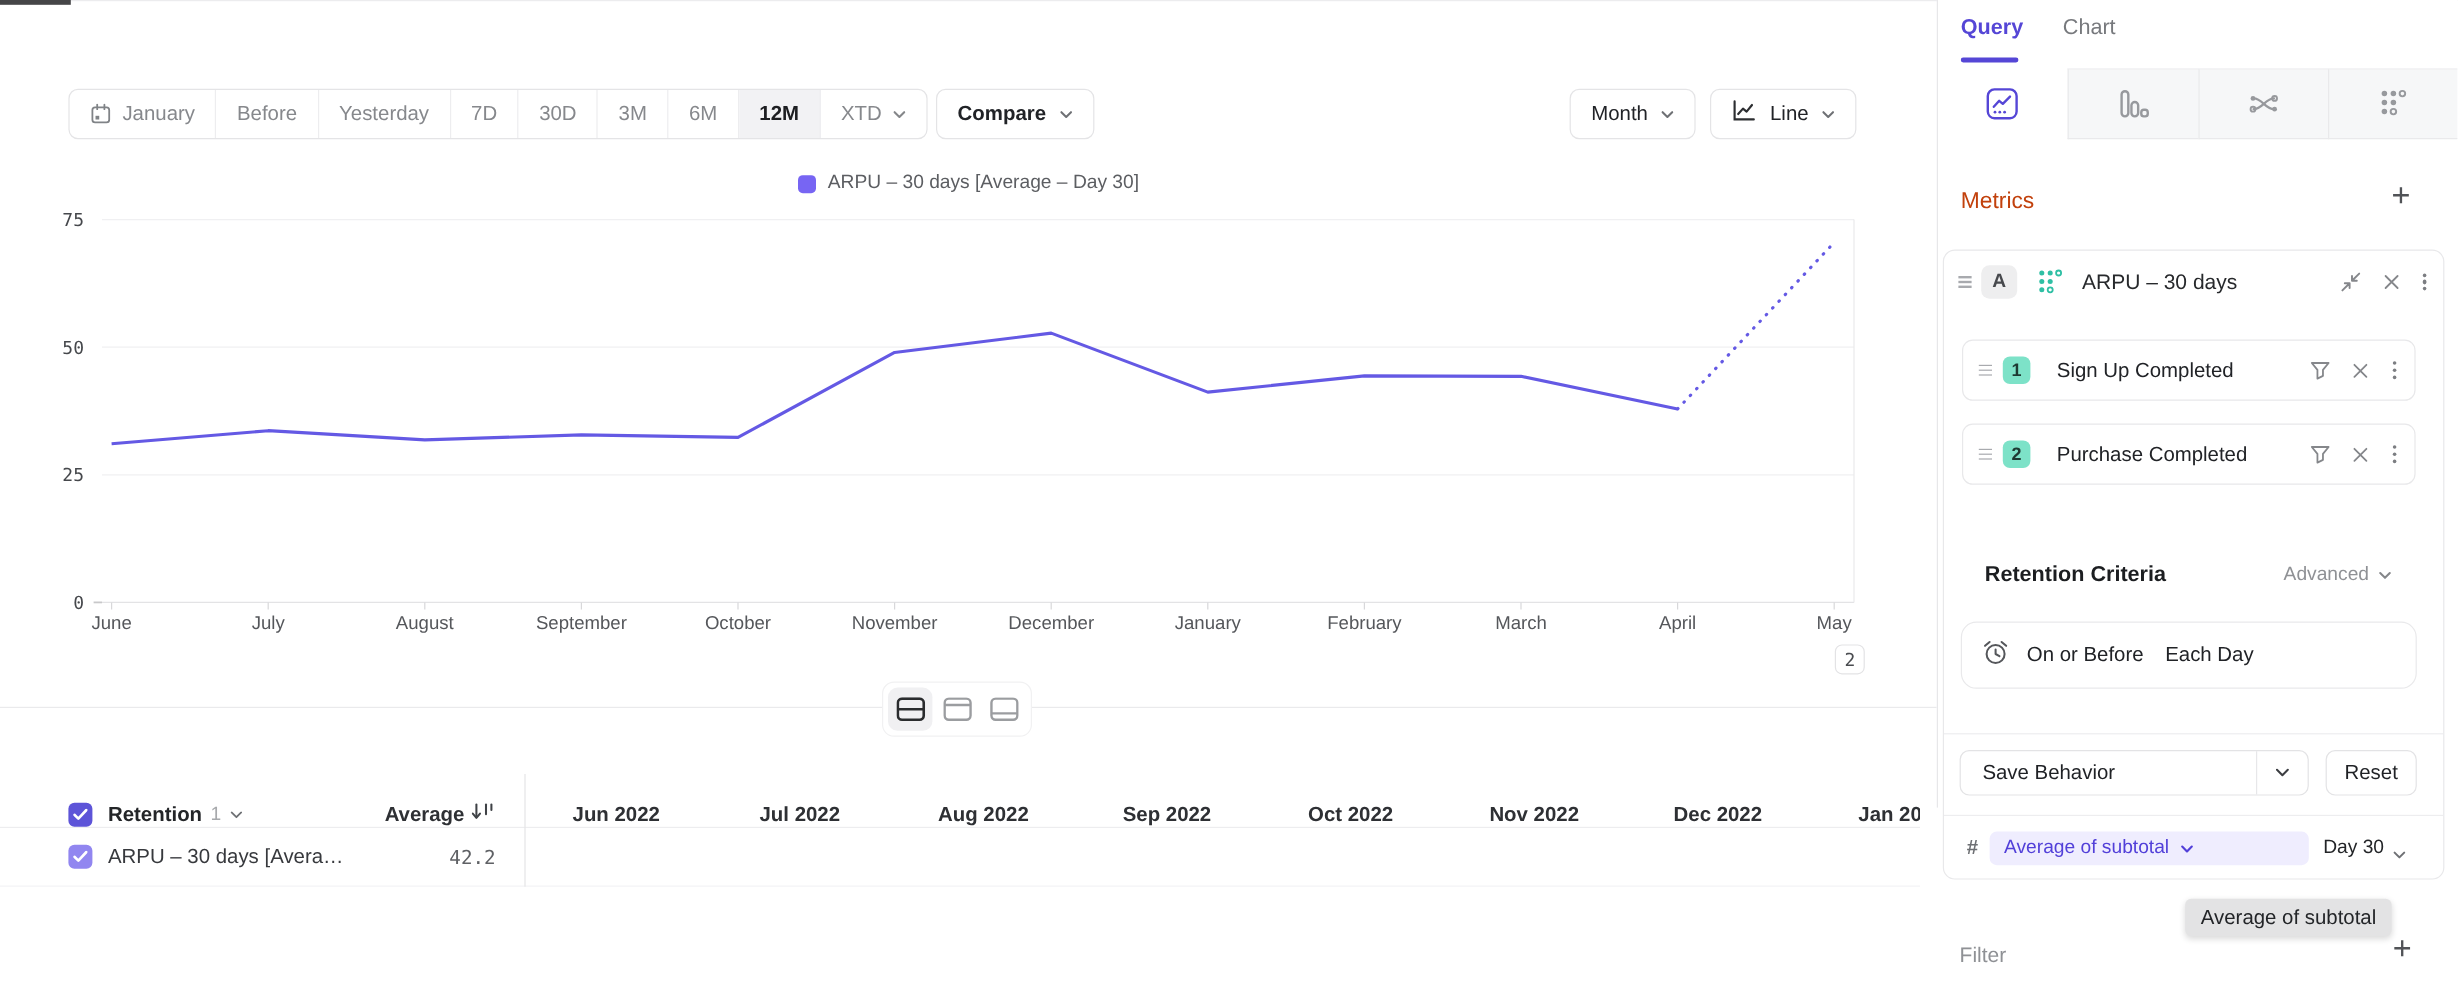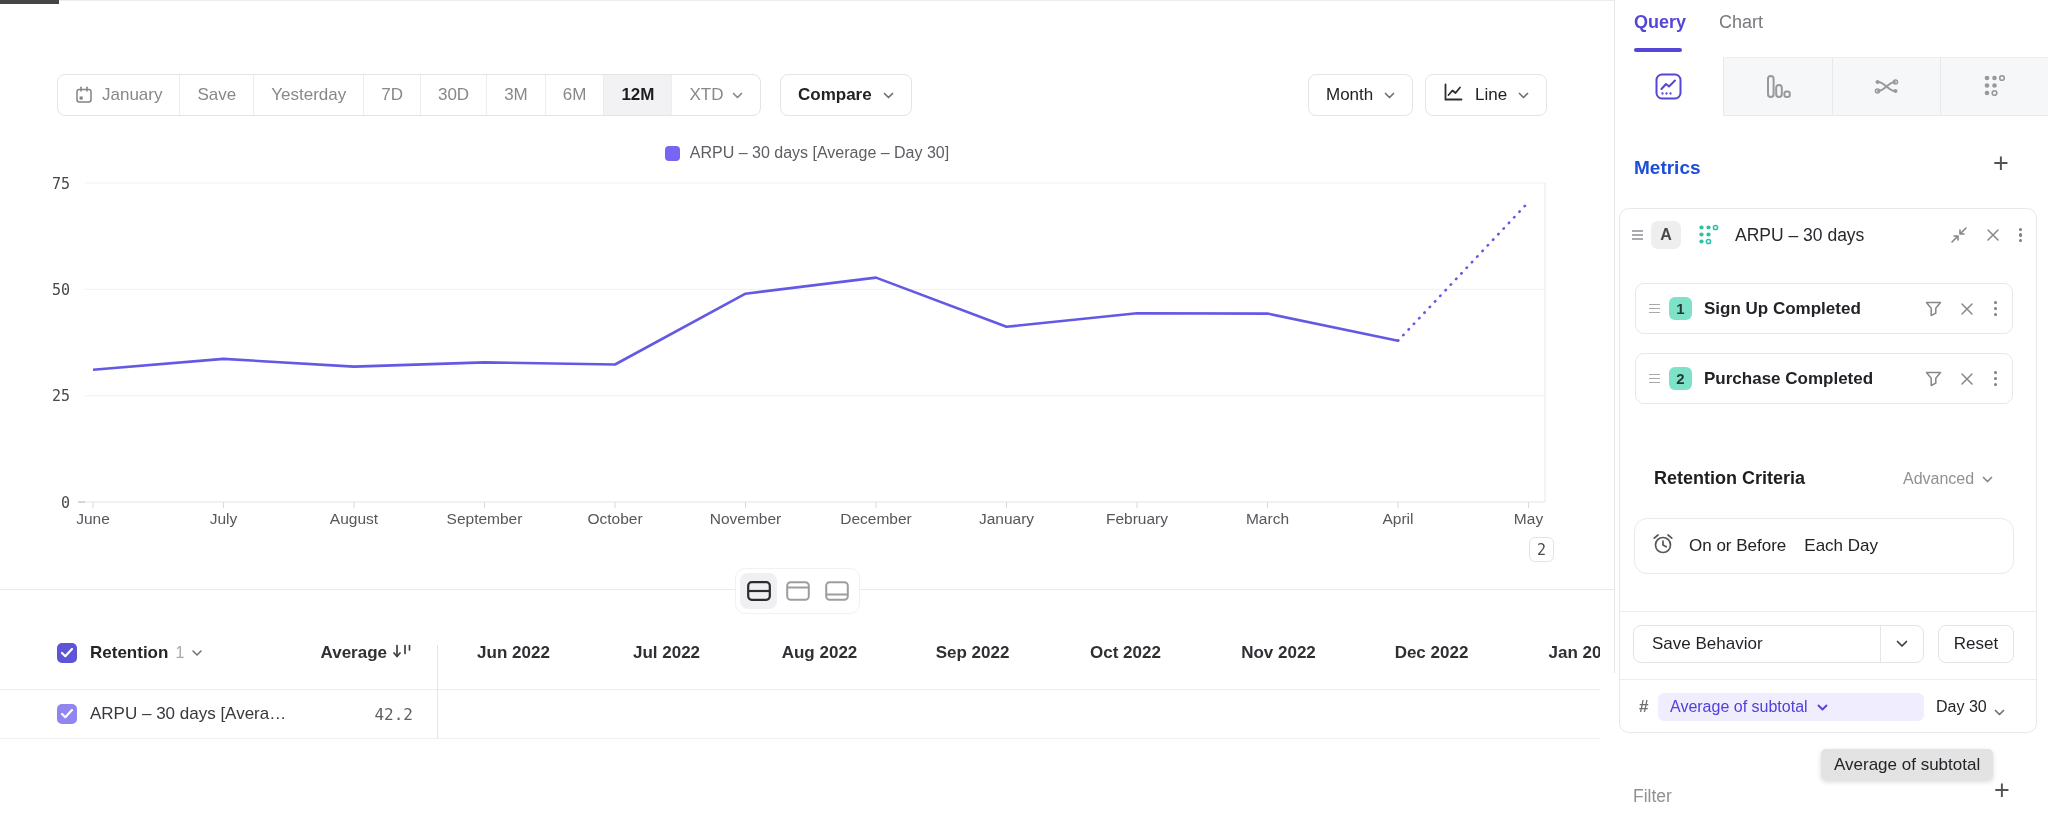--- a/index.html
+++ b/index.html
@@ -44,21 +44,21 @@
   .hr-divider { position:absolute; left:0; top:589px; width:1614px; height:1px; background:#eaeaec; }
   .toggle-group { position:absolute; left:735px; top:568px; display:flex; gap:2px; background:#fff;
                   border:1px solid #f1f1f2; border-radius:10px; padding:4px; z-index:2; }
   .toggle-btn { width:37px; height:36px; display:flex; align-items:center; justify-content:center;
                 border-radius:8px; cursor:pointer; }
   .toggle-btn.active { background:#f0f0f2; }
 
   
   .table { position:absolute; left:0; top:643px; width:1600px; overflow:hidden; }
   .t-sep { position:absolute; left:437px; top:2px; width:1px; height:94px; background:#e4e4e6; }
-  .t-head { height:47px; display:flex; align-items:flex-start; border-bottom:1px solid #ededef; }
+  .t-head { height:47px; display:flex; align-items:flex-end; border-bottom:1px solid #ededef; }
   .t-row { height:49px; display:flex; align-items:center; border-bottom:1px solid #f1f1f3; }
   .t-left { flex:0 0 437px; display:flex; align-items:center; padding-left:57px; padding-right:24px; }
   .t-left .spacer { flex:1; }
   .checkbox { width:20px; height:20px; border-radius:5px; display:flex; align-items:center; justify-content:center; cursor:pointer; }
   .checkbox.hdr { background:#5D54D8; }
   .checkbox.row { background:#9186F0; }
   .grp-label { margin-left:13px; font-size:17px; font-weight:600; color:#232528; }
   .grp-idx { margin-left:7px; font-size:16px; color:#a7a9ac; }
   .grp-chev { margin-left:8px; }
   .avg-hdr { font-size:17px; font-weight:600; color:#2e3034; margin-right:6px; }
@@ -72,21 +72,21 @@
   
   .tab-query { position:absolute; left:19px; top:12px; font-size:18px; font-weight:700; color:#5546D6; cursor:pointer; }
   .tab-chart { position:absolute; left:104px; top:12px; font-size:18px; color:#77797d; cursor:pointer; }
   .tab-underline { position:absolute; left:19px; top:48px; width:48px; height:4px; border-radius:2px; background:#5546D6; }
 
   .icon-tabs { position:absolute; left:0; top:57px; width:434px; height:59px; display:flex; }
   .icon-tab { flex:1; display:flex; align-items:center; justify-content:center; cursor:pointer; background:#fff; }
   .icon-tab.inactive { background:#f6f7f8; border-bottom:1px solid #e9e9eb; border-top:1px solid #eeeef0; }
   .icon-tab + .icon-tab { border-left:1px solid #e9e9eb; }
 
-  .metrics-title { position:absolute; left:19px; top:157px; font-size:19px; font-weight:700; color:#1d4ed8; }
+  .metrics-title { position:absolute; left:19px; top:157px; font-size:19px; font-weight:400; color:#c2410c; }
   .plus-btn { position:absolute; font-size:27px; font-weight:400; color:#515357; line-height:20px; cursor:pointer; }
   .plus-metrics { left:378px; top:153px; }
   .plus-filter { left:379px; top:780px; }
 
   .metric-card { position:absolute; left:4px; top:208px; width:418px; height:525px;
                  border:1px solid #e8e8ea; border-radius:10px; background:#fff; }
   .card-head { position:absolute; left:0; top:0; width:100%; height:52px; display:flex; align-items:center; padding:0 12px; }
   .drag-handle { display:flex; flex-direction:column; gap:2.5px; cursor:grab; }
   .drag-handle i { display:block; width:11px; height:1.5px; background:#a8aaae; }
   .a-badge { margin-left:8px; width:30px; height:28px; border-radius:7px; background:#eeeeef; color:#47494d;
@@ -96,21 +96,21 @@
   .head-icon { display:flex; align-items:center; cursor:pointer; }
   .head-icon + .head-icon { margin-left:17px; }
   .kebab { display:flex; flex-direction:column; gap:2.5px; cursor:pointer; padding:2px; }
   .kebab i { width:3.2px; height:3.2px; border-radius:50%; background:#7c7e82; }
 
   .event-card { position:absolute; left:15px; width:378px; height:51px; border:1px solid #e8e8ea; border-radius:9px;
                 display:flex; align-items:center; padding:0 13px; background:#fff; }
   .event-1 { top:74px; } .event-2 { top:144px; }
   .num-badge { margin-left:9px; width:23px; height:23px; border-radius:6px; background:#7DE2C8; color:#1e3a33;
                font-size:15px; font-weight:600; display:flex; align-items:center; justify-content:center; }
-  .event-label { margin-left:12px; font-size:17px; font-weight:700; color:#212327; }
+  .event-label { margin-left:22px; font-size:17px; font-weight:400; color:#212327; }
   .event-spacer { flex:1; }
   .event-icon { display:flex; align-items:center; cursor:pointer; }
   .event-icon + .event-icon { margin-left:18px; }
 
   .criteria-title { position:absolute; left:39px; top:468px; font-size:18px; font-weight:700; color:#1c1e21; }
   .advanced { position:absolute; left:288px; top:470px; display:flex; align-items:center; gap:8px;
               font-size:16px; color:#8f9195; cursor:pointer; }
   .criteria-card { position:absolute; left:19px; top:518px; width:380px; height:56px; border:1px solid #e9e9eb;
                    border-radius:13px; display:flex; align-items:center; padding:0 16px; cursor:pointer; }
   .criteria-cond { margin-left:14px; font-size:17px; font-weight:500; color:#212327; }
@@ -155,21 +155,21 @@
             <svg width="18" height="18">
               <rect x="2" y="3.5" width="14" height="12.5" rx="2.2" fill="none" stroke="#808387" stroke-width="1.5"></rect>
               <line x1="6" y1="1.2" x2="6" y2="5" stroke="#808387" stroke-width="1.5" stroke-linecap="round"></line>
               <line x1="12" y1="1.2" x2="12" y2="5" stroke="#808387" stroke-width="1.5" stroke-linecap="round"></line>
               <rect x="4.6" y="10.5" width="3.1" height="3.1" fill="#808387"></rect>
             </svg>
           </span>
           <span>January</span>
         </div>
         <div class="range-item">
-          <span>Save</span>
+          <span>Before</span>
         </div>
         <div class="range-item">
           <span>Yesterday</span>
         </div>
         <div class="range-item">
           <span>7D</span>
         </div>
         <div class="range-item">
           <span>30D</span>
         </div>

